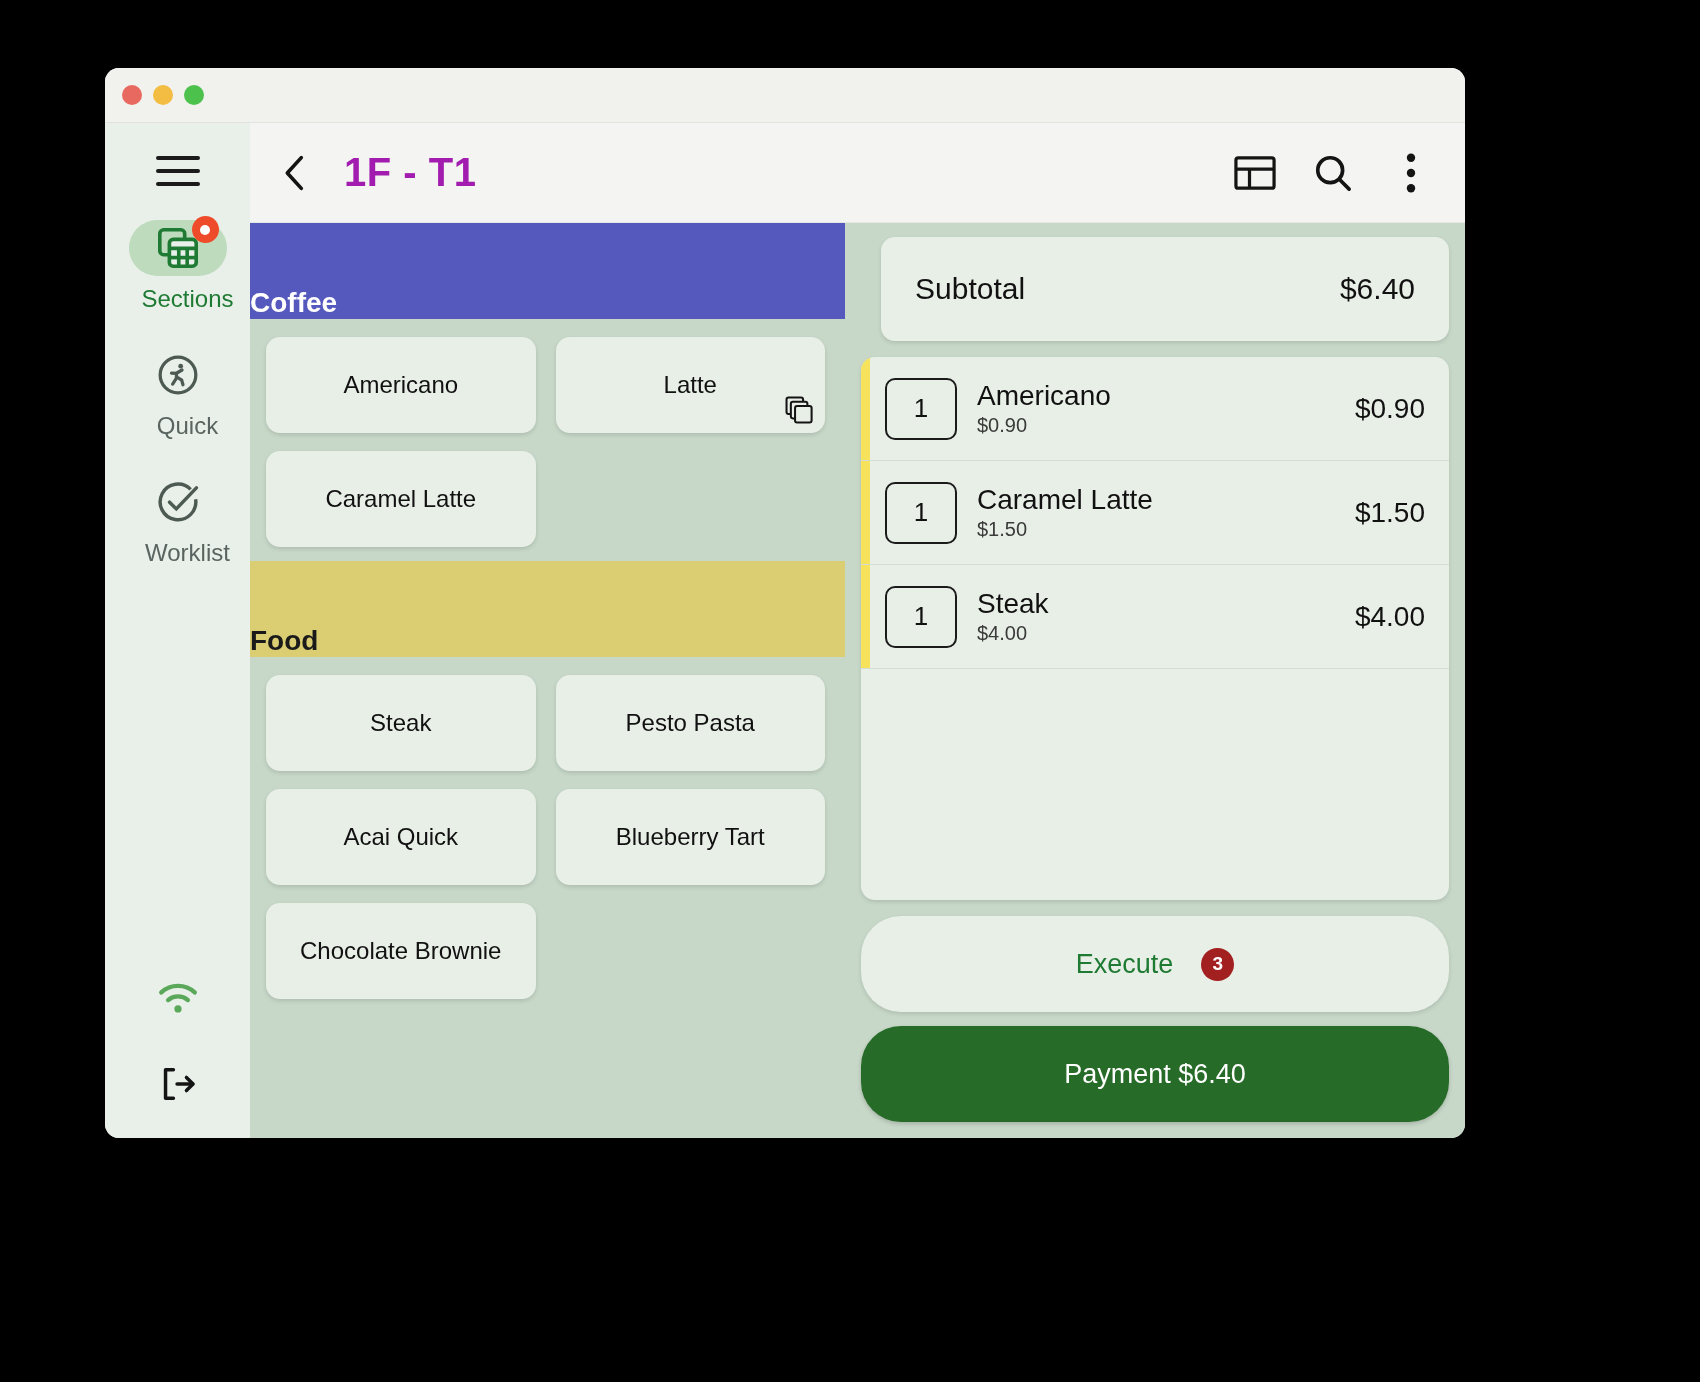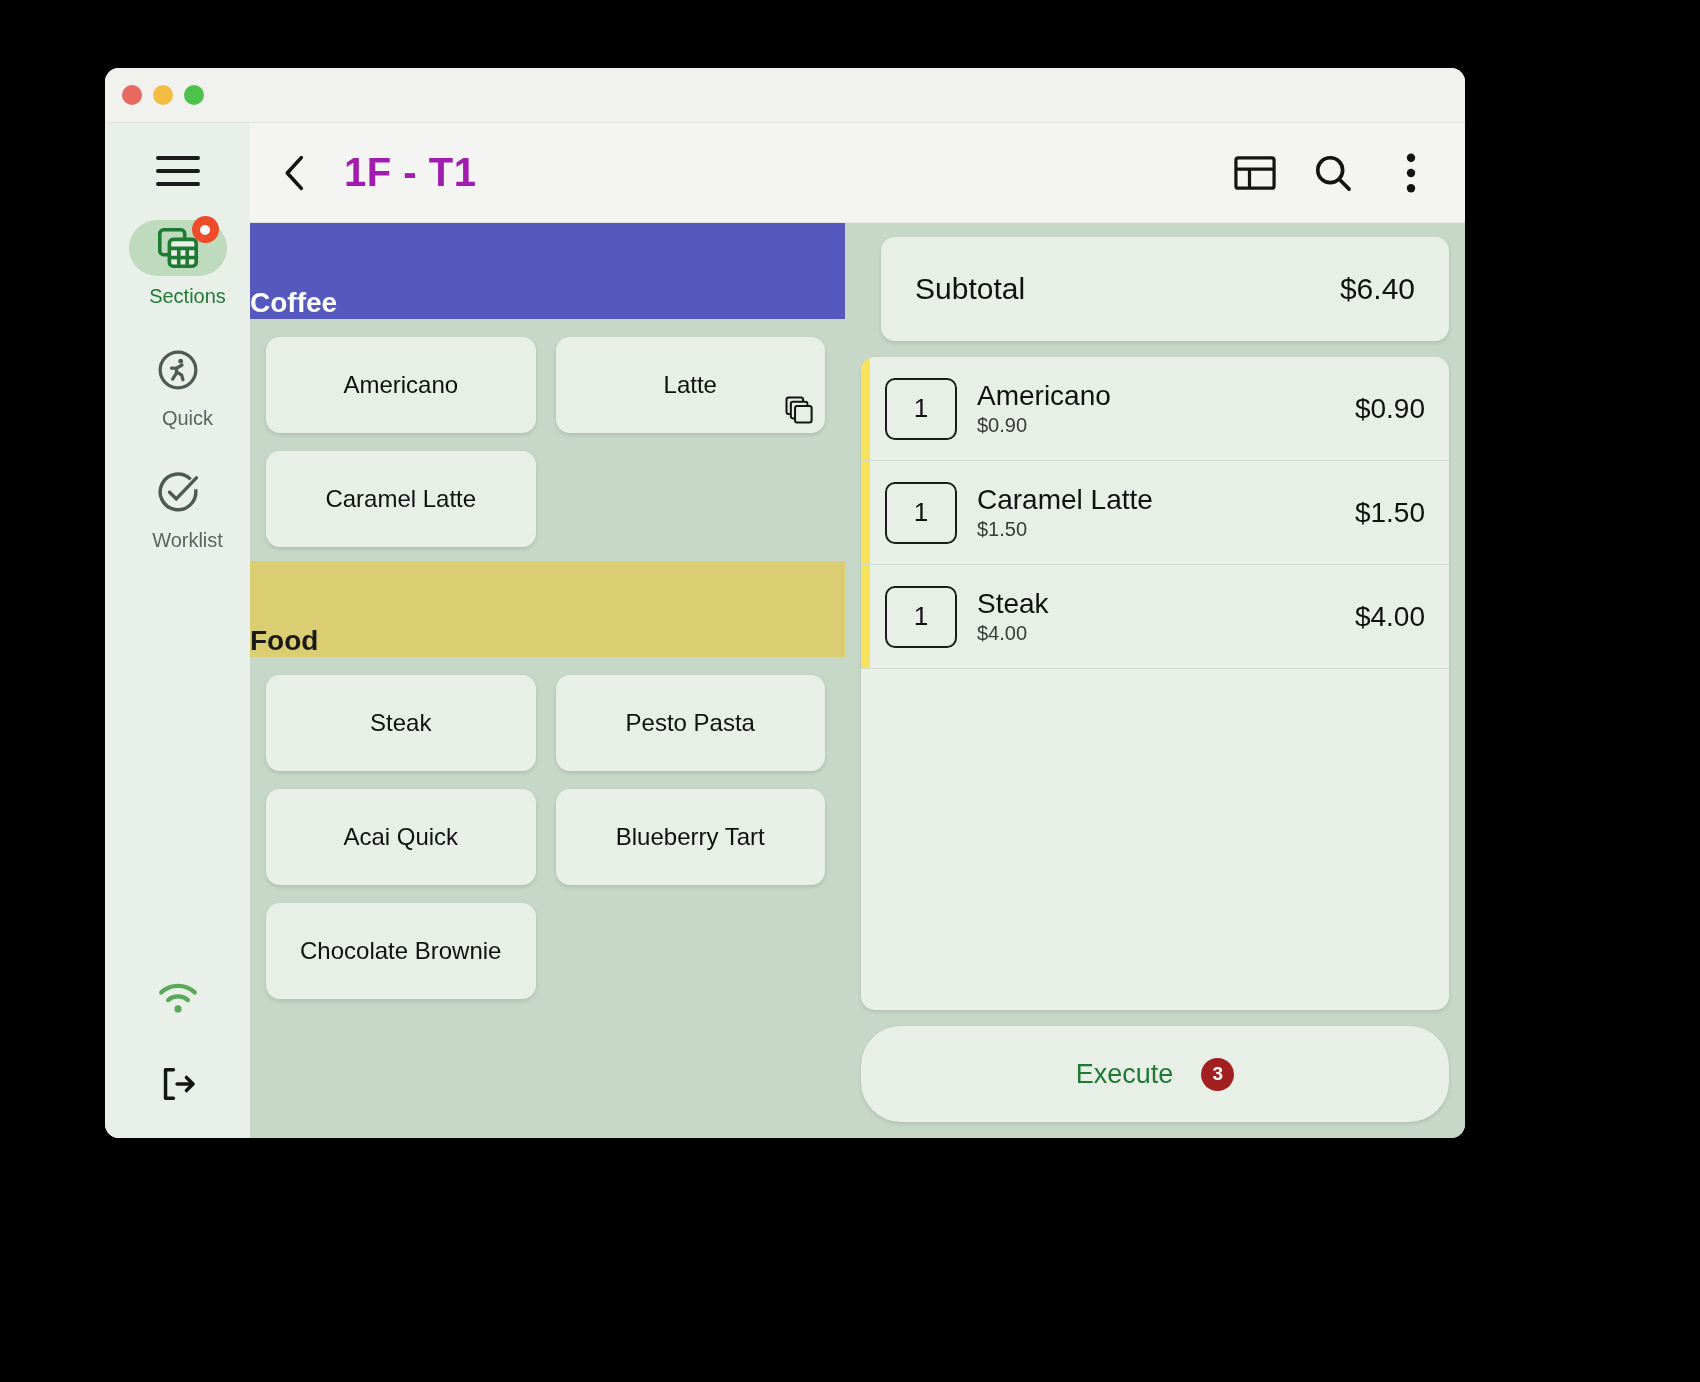--- a/index.html
+++ b/index.html
@@ -62,21 +62,21 @@
     width: 100%;
     cursor: pointer;
   }
   .rail-icon-wrap { position: relative; }
   .rail-pill {
     width: 98px; height: 56px; border-radius: 28px;
     display: flex; align-items: center; justify-content: center;
     background: transparent;
   }
   .rail-pill.active { background: #bedbbd; }
-  .rail-label { margin-top: 9px; font-size: 20px; color: #5a6460; margin-left: 20px; }
+  .rail-label { margin-top: 9px; font-size: 24px; color: #5a6460; margin-left: 20px; }
   .rail-label.active { color: #1f7a33; }
   .badge-dot {
     position: absolute; top: -4px; right: 8px;
     width: 27px; height: 27px; border-radius: 50%;
     background: #ee4b2b;
     display: flex; align-items: center; justify-content: center;
   }
   .badge-dot::after {
     content: ""; width: 10px; height: 10px; border-radius: 50%; background: #fff;
   }
@@ -419,18 +419,21 @@
               <div class="order-price">$4.00</div>
             </div>
 
           </div>
 
           <div id="execute-btn">
             <span id="execute-label">Execute</span>
             <span id="execute-badge">3</span>
           </div>
 
+          <div id="payment-btn">
+            <span>Payment $6.40</span>
+          </div>
 
         </div>
       </div>
     </div>
   </div>
 </div>
 
 </body></html>

